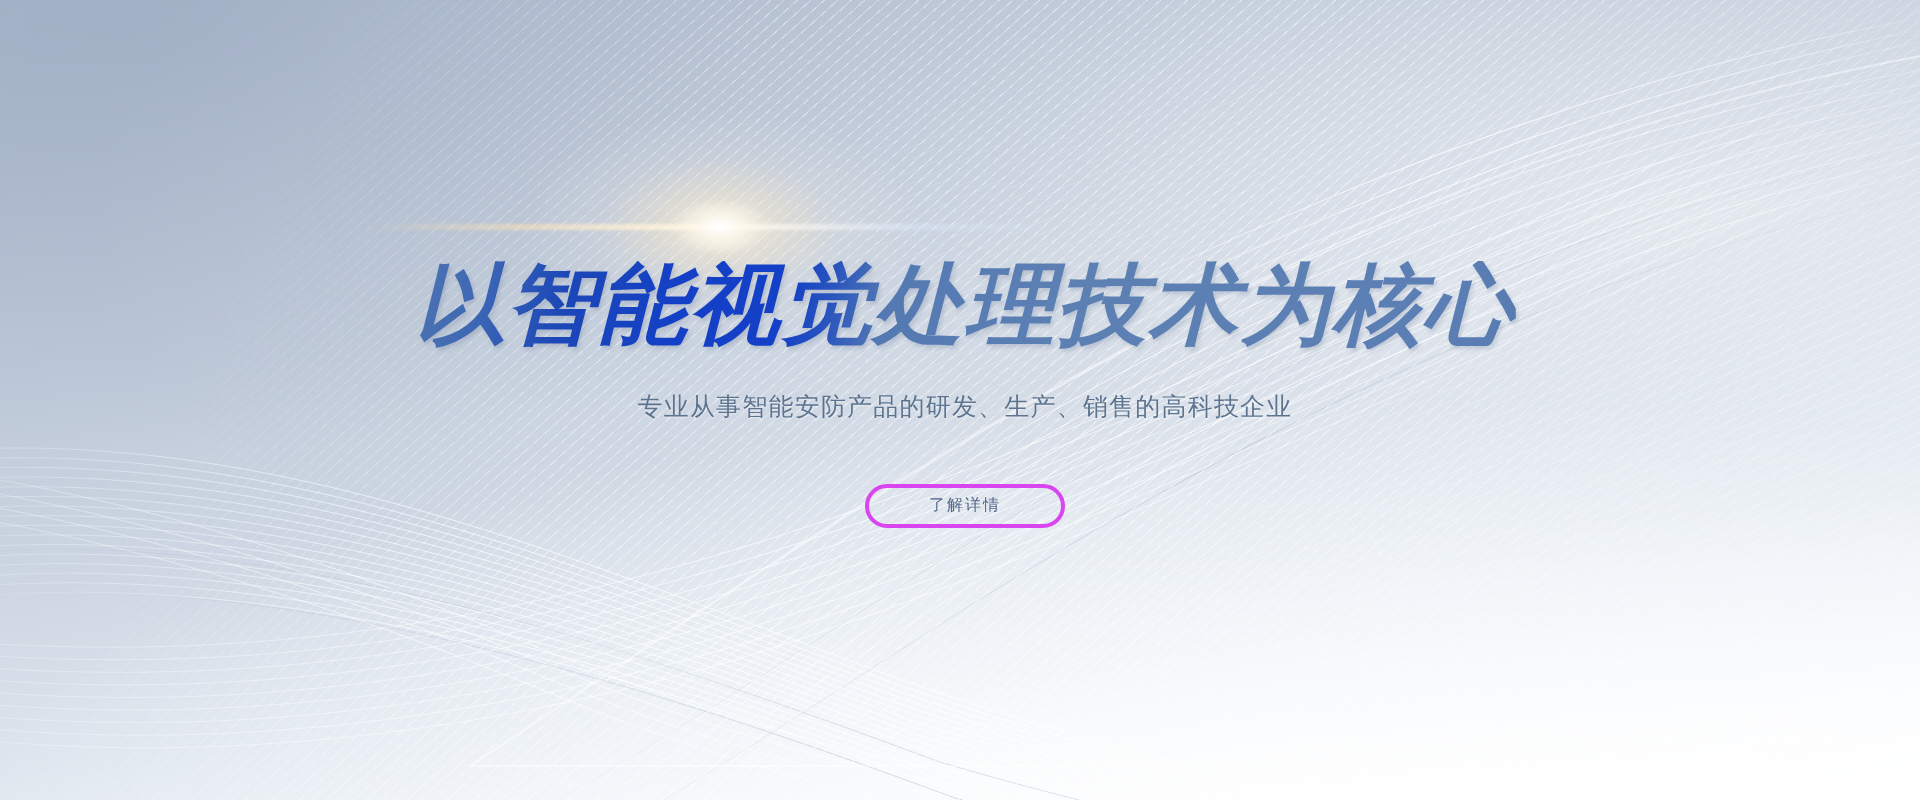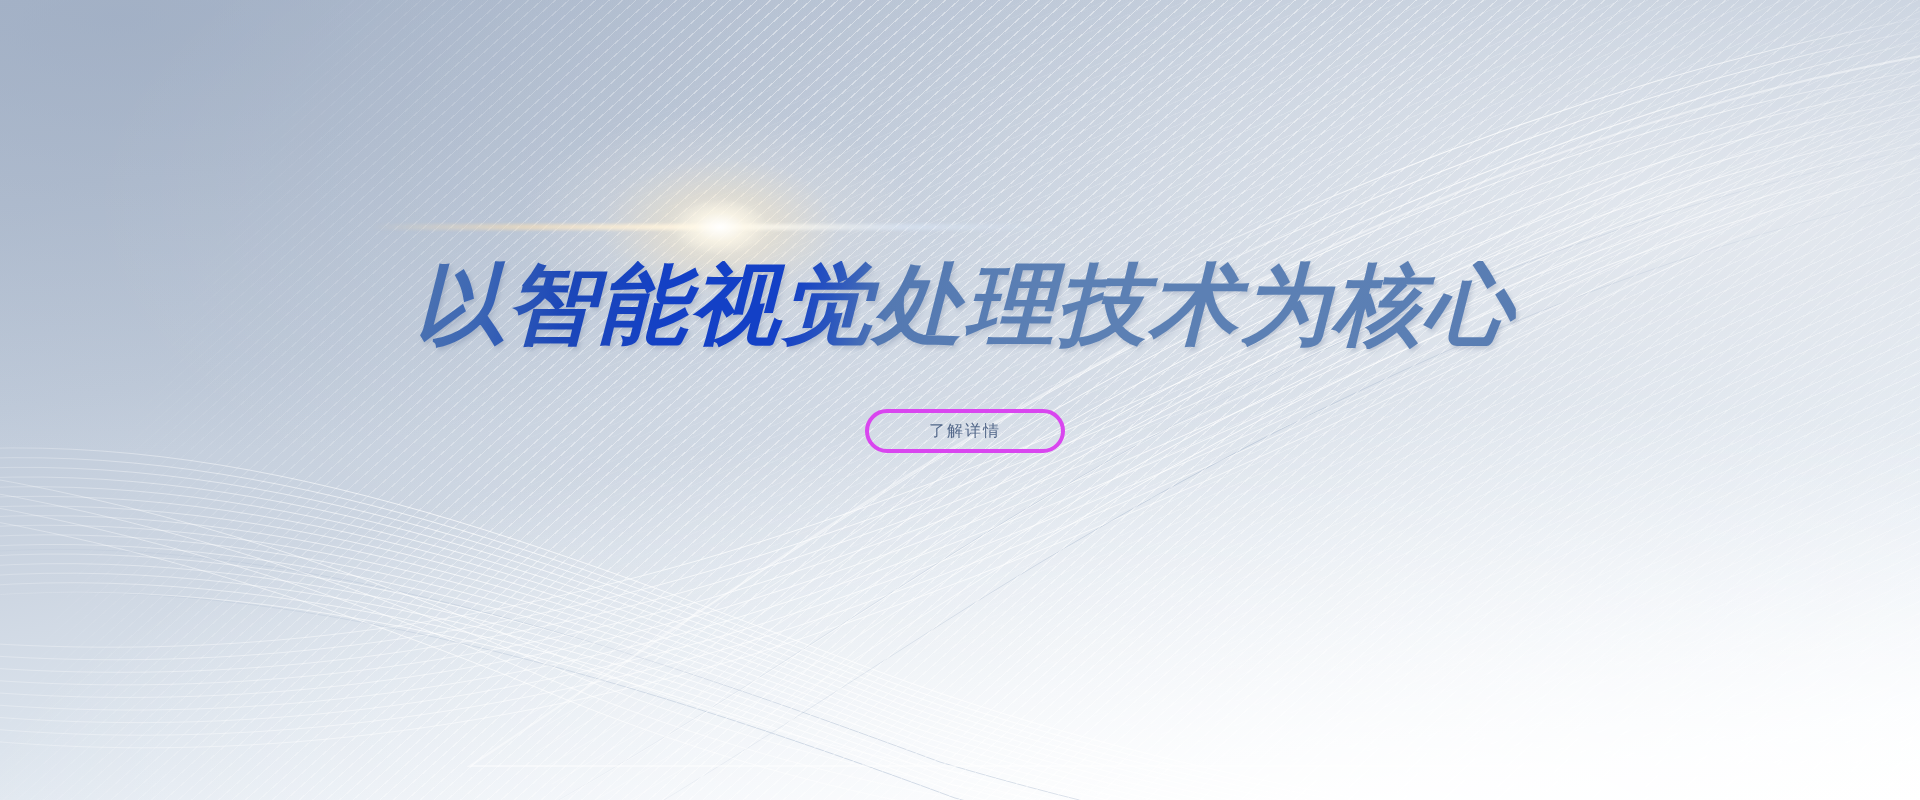--- a/index.html
+++ b/index.html
@@ -292,17 +292,18 @@
   <div class="diag-lines"></div>
   <div class="diag-lines-2"></div>
 
   <div class="flare-glow"></div>
   <div class="flare-streak"></div>
   <div class="flare-core"></div>
 
   <div class="content">
     <h1 class="hero-title">以智能视觉处理技术为核心</h1>
 
+    <p class="hero-subtitle">专业从事智能安防产品的研发、生产、销售的高科技企业</p>
 
     <button class="hero-cta">了解详情</button>
   </div>
 
 </div>
 
 </body></html>

